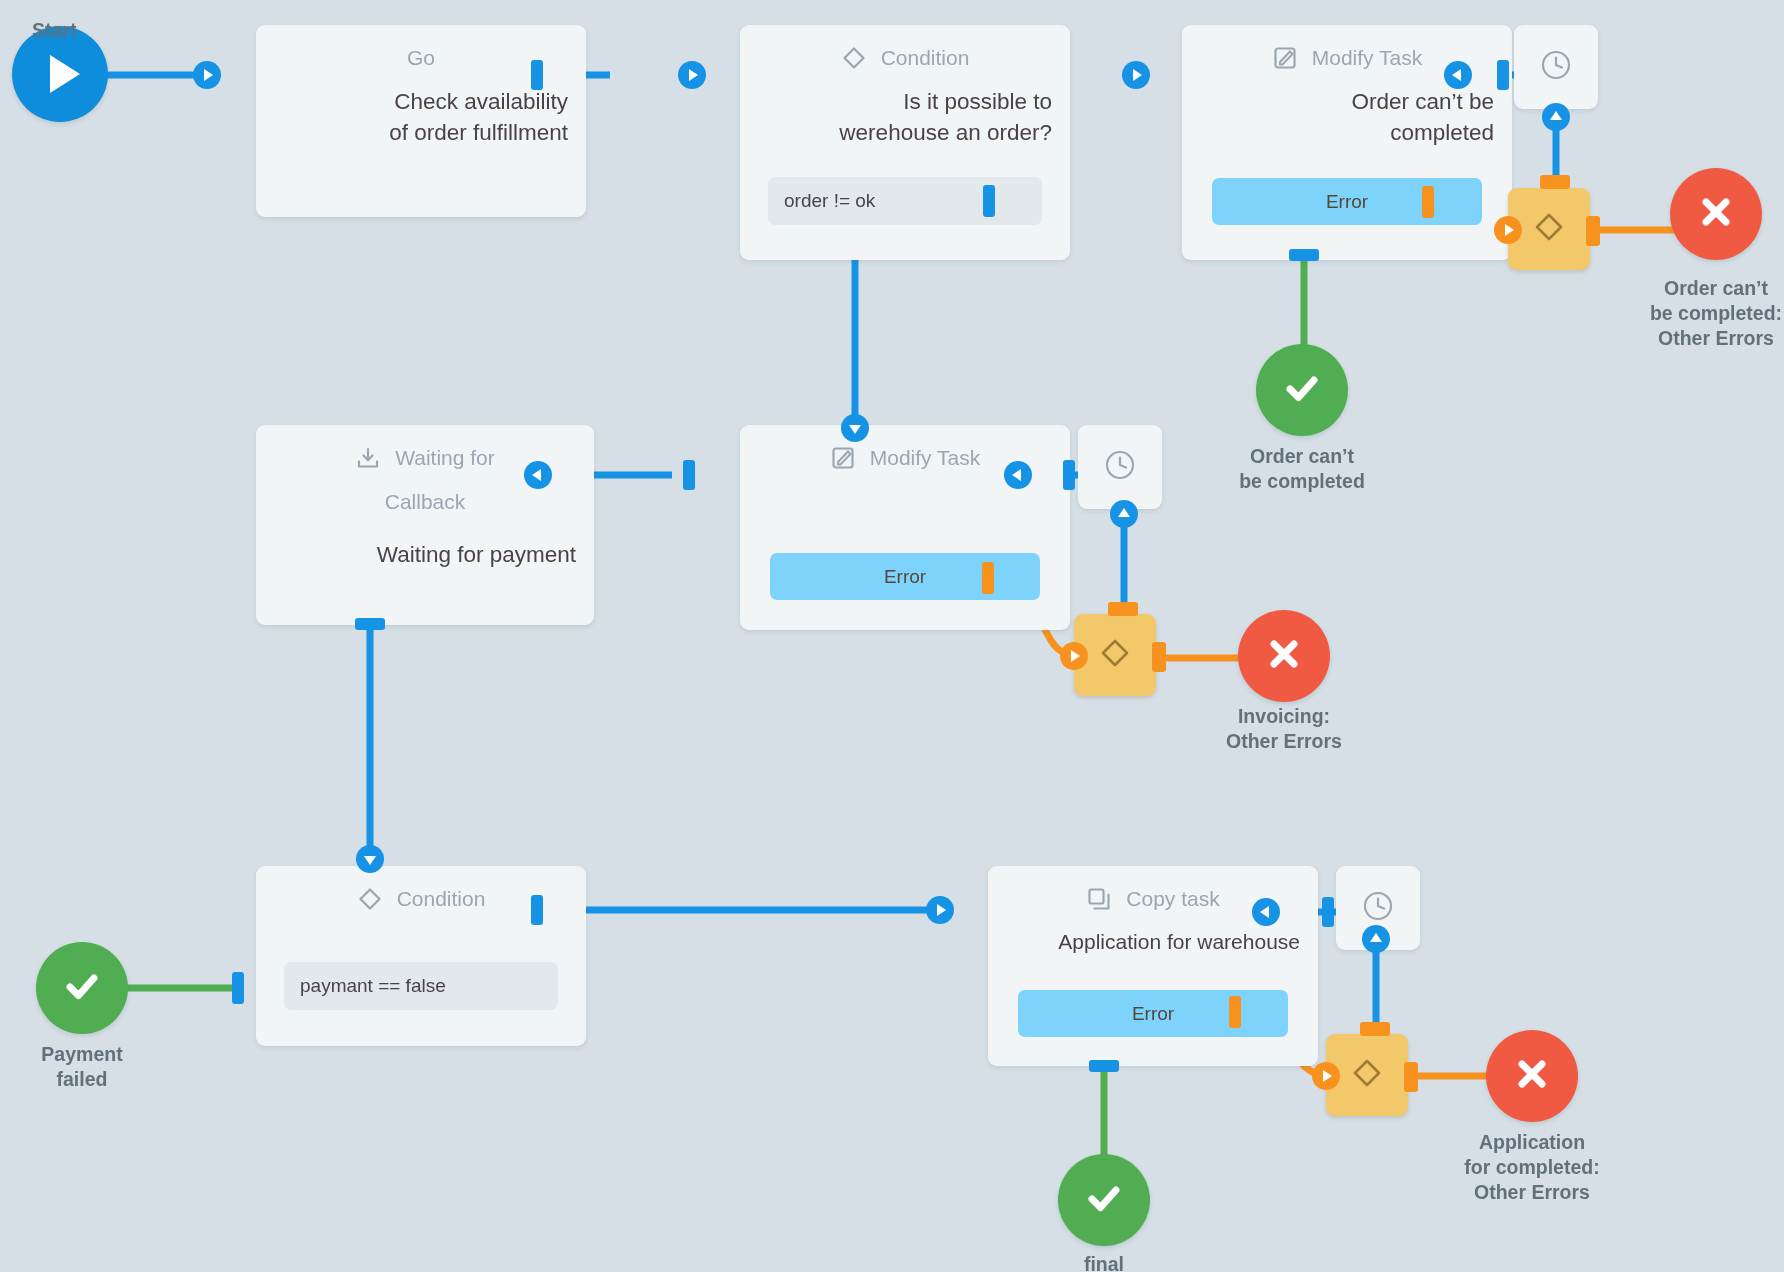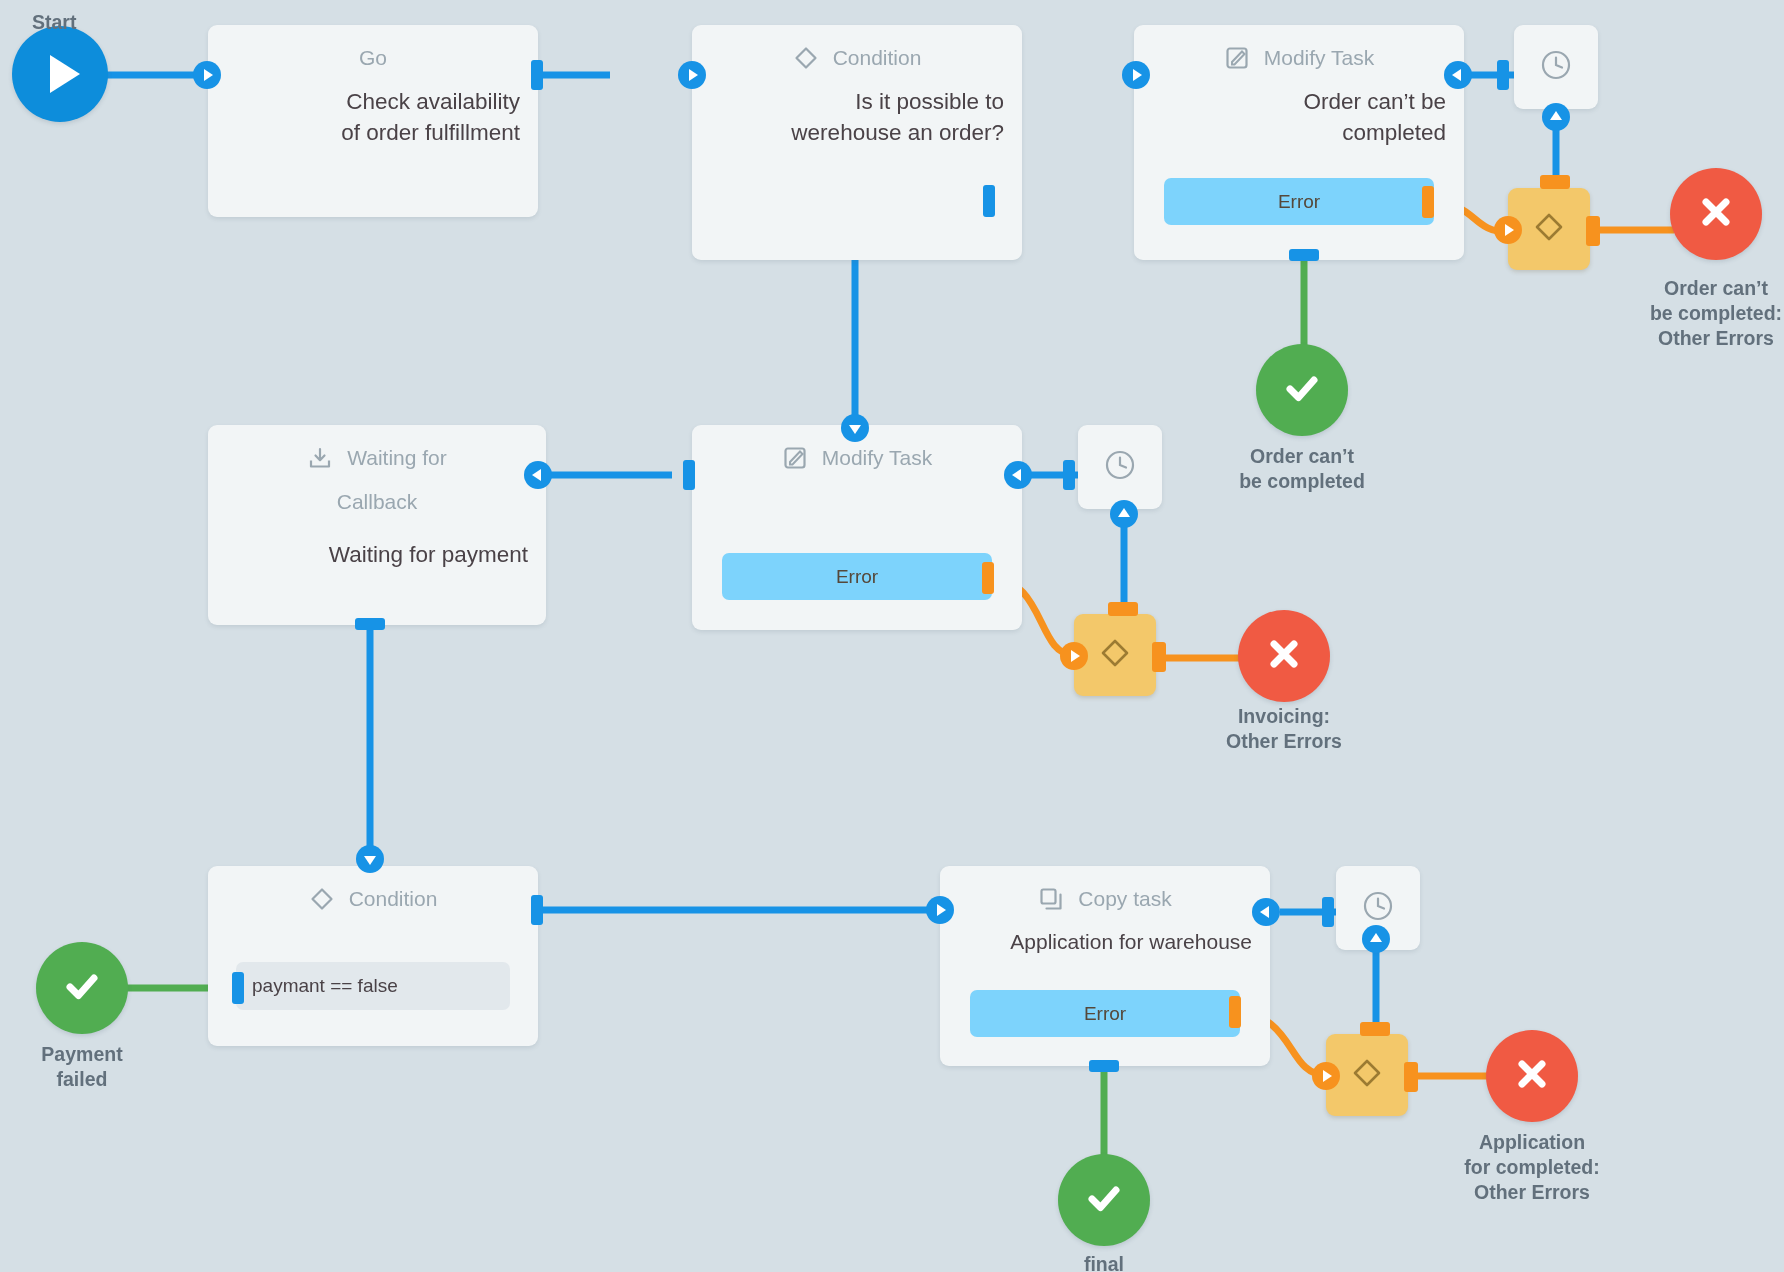--- a/index.html
+++ b/index.html
@@ -14,20 +14,21 @@
   svg.wires{position:absolute;left:0;top:0;width:1784px;height:1272px;pointer-events:none;}
 
   
   .card{
     position:absolute;
     background:#f2f5f6;
     border-radius:9px;
     box-shadow:0 2px 4px rgba(80,100,115,.14);
     box-sizing:border-box;
     z-index:5;
+    margin-left:48px;
   }
   .card-head{
     display:flex;align-items:center;justify-content:center;
     gap:14px;
     color:#9aa7b0;
     font-size:21px;
     padding-top:18px;
     line-height:1.45;
   }
   .card-head.wrap{flex-wrap:wrap;max-width:210px;margin:0 auto;}
@@ -167,21 +168,21 @@
 
     <path d="M1410,1076 L1490,1076" stroke="#f7921e" stroke-width="7" fill="none"></path>
 
     <path d="M1376,880 L1376,1030" stroke="#1793e6" stroke-width="7" fill="none"></path>
 
     <path d="M1280,912 L1340,912" stroke="#1793e6" stroke-width="7" fill="none"></path>
 
     <path d="M1104,1066 L1104,1158" stroke="#51ad51" stroke-width="7" fill="none"></path>
   </svg>
 
-  <div class="caption left" style="left:32px;top:10px;width:120px;">Start</div>
+  <div class="caption left" style="left:32px;top:18px;width:120px;">Start</div>
   <div class="round start" style="left:12px;top:26px;width:96px;height:96px;">
     <span style="width:0;height:0;border-left:30px solid #fff;border-top:19px solid transparent;border-bottom:19px solid transparent;margin-left:9px;"></span>
   </div>
 
   <div class="card" style="left:208px;top:25px;width:330px;height:192px;">
     <div class="card-head">
       <span>Go</span>
     </div>
     <div class="card-title">
       <div>Check availability</div>
@@ -199,20 +200,21 @@
         <svg width="26" height="26" viewBox="0 0 26 26">
             <path d="M13 3.5 L22.5 13 L13 22.5 L3.5 13 Z" fill="none" stroke="#9aa7b0" stroke-width="2.2" stroke-linejoin="round"></path>
           </svg>
       </span>
       <span>Condition</span>
     </div>
     <div class="card-title">
       <div>Is it possible to</div>
       <div>werehouse an order?</div>
     </div>
+    <div class="cond-box" style="top:152px;">order != ok</div>
   </div>
   <div class="port circle" style="left:678px;top:61px;">
     <span class="tri r"></span>
   </div>
   <div class="stub" style="left:983px;top:185px;width:12px;height:32px;"></div>
   <div class="port circle" style="left:841px;top:414px;">
     <span class="tri d"></span>
   </div>
 
   <div class="card" style="left:1134px;top:25px;width:330px;height:235px;">

